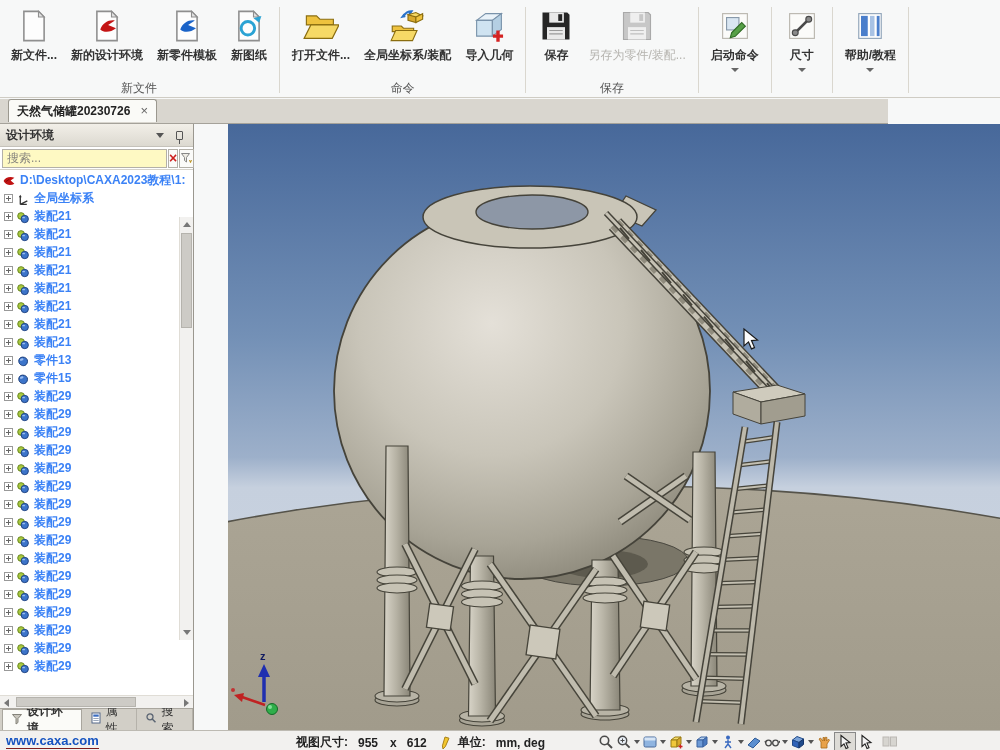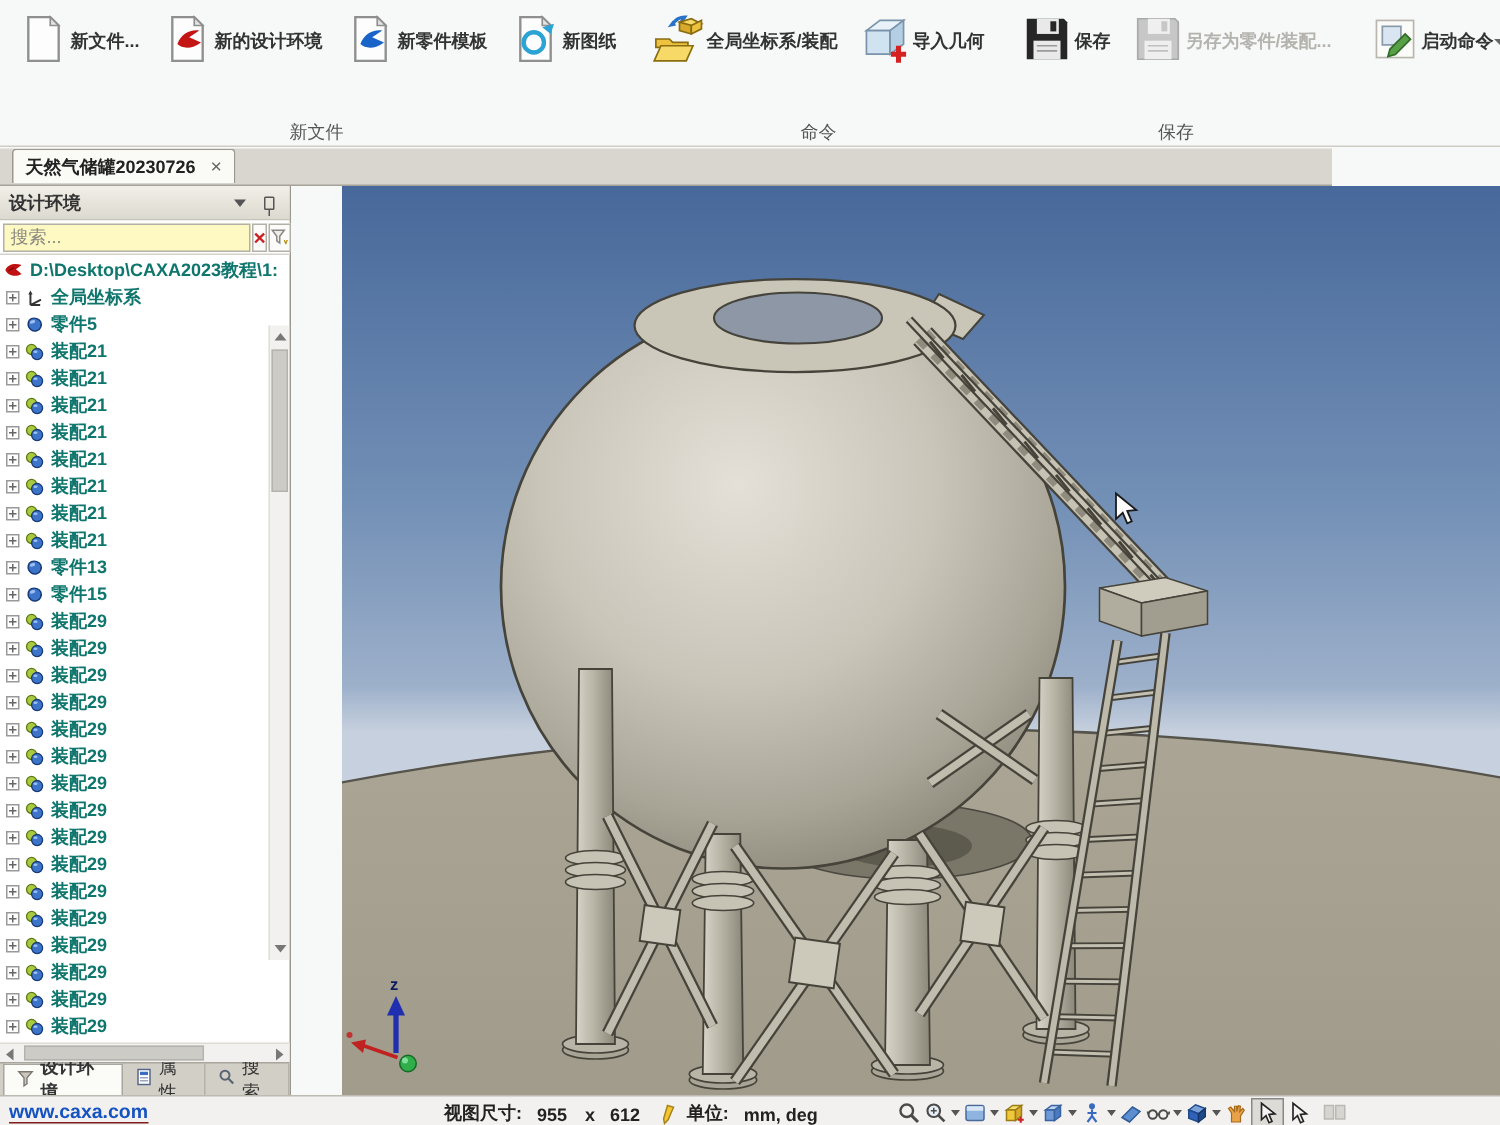--- a/index.html
+++ b/index.html
@@ -4,25 +4,25 @@
 <style>
   * { box-sizing: border-box; margin: 0; padding: 0; }
   html,body { width:1000px; height:750px; overflow:hidden;
     font-family:"Liberation Sans","DejaVu Sans",sans-serif; background:#f7f8f8; }
 
   
   #ribbon { position:absolute; left:0; top:0; width:1000px; height:98px;
     background:#f7f8f8; border-bottom:1px solid #cfccc4; display:flex; align-items:stretch; padding-top:3px; }
   .rgroup { display:flex; flex-direction:column; padding:2px 4px 0 4px; }
   .rbtns { display:flex; flex:1; align-items:flex-start; }
-  .rbtn { display:flex; flex-direction:row; align-items:center; padding:3px 7px 0 7px; cursor:default; }
+  .rbtn { display:flex; flex-direction:column; align-items:center; padding:3px 7px 0 7px; cursor:default; }
   .ricon { width:36px; height:36px; display:block; }
   .ricon svg { width:36px; height:36px; }
   .rlabel { font-size:12px; font-weight:bold; color:#333; white-space:nowrap; margin-top:3px; }
-  .rbtn.disabled .rlabel { color:#b5b3ae; font-weight:bold; }
+  .rbtn.disabled .rlabel { color:#b5b3ae; font-weight:normal; }
   .rglabel { font-size:12px; color:#555; text-align:center; height:18px; line-height:18px; }
   .rdivider { width:1px; background:#dad7cf; margin:4px 1px; }
   .ddarrow { width:0; height:0; border-left:4px solid transparent; border-right:4px solid transparent;
     border-top:4px solid #666; margin:4px auto 0 auto; }
   #top-sliver { position:absolute; left:96px; top:0; width:22px; height:3px; background:#5b9bd5; }
 
   
   #tabrow { position:absolute; left:0; top:99px; width:888px; height:25px;
     background:#d9d6cf; border-bottom:1px solid #a5a29a; display:flex; }
   #doc-tab { margin-left:8px; height:23px; background:#fafaf7; border:1px solid #9b988f; border-bottom:none;
@@ -47,21 +47,21 @@
     align-items:center; justify-content:center; margin-left:1px; cursor:pointer; }
   .sbtn .redx { color:#cc2020; font-weight:bold; font-size:14px; line-height:12px; }
   .sbtn svg { width:13px; height:13px; }
   #tree { flex:1; overflow:hidden; position:relative; padding-top:1px; }
   .trow { height:18px; display:flex; align-items:center; white-space:nowrap; cursor:default; }
   .texp { width:9px; height:9px; border:1px solid #999; margin:0 3px 0 4px; flex:none;
     background:linear-gradient(#666,#666) center/5px 1px no-repeat, linear-gradient(#666,#666) center/1px 5px no-repeat, #fff; }
   .trow.root .texp { visibility:hidden; width:2px; margin:0; }
   .ticon { width:14px; height:13px; flex:none; margin-right:4px; }
   .ticon svg { width:14px; height:13px; }
-  .tlabel { font-size:12px; font-weight:bold; color:#0f766e; }
+  .tlabel { font-size:12px; font-weight:bold; color:#3b82f6; }
   #vscroll { position:absolute; right:0; top:47px; width:14px; bottom:55px; background:#f2f1ef; border-left:1px solid #e0ddd6; }
   .varrow { position:absolute; left:3px; width:0; height:0; border-left:4px solid transparent; border-right:4px solid transparent; }
   .varrow.up { top:5px; border-bottom:5px solid #777; }
   .varrow.down { bottom:5px; border-top:5px solid #777; }
   #vthumb { position:absolute; left:1px; top:16px; width:11px; height:95px; background:#cdcbc6; border:1px solid #b5b3ad; }
   #hscroll { height:13px; background:#f2f1ef; border-top:1px solid #e0ddd6; position:relative; }
   .harrow { position:absolute; top:3px; width:0; height:0; border-top:4px solid transparent; border-bottom:4px solid transparent; }
   .harrow.left { left:4px; border-right:5px solid #777; }
   .harrow.right { right:4px; border-left:5px solid #777; }
   #hthumb { position:absolute; left:16px; top:1px; width:120px; height:10px; background:#cdcbc6; border:1px solid #b5b3ad; }
@@ -132,20 +132,27 @@
           <span class="rlabel">新图纸</span>
         </div>
       </div>
       <div class="rglabel">新文件</div>
     </div>
     <div class="rdivider"></div>
     <div class="rgroup">
       <div class="rbtns">
         <div class="rbtn">
           <span class="ricon"><svg viewBox="0 0 32 32">
+              <path d="M3 7h9l3 3h12v5H3z" fill="#eec23e" stroke="#8a6d10"></path>
+              <path d="M1 27l6-12h25l-6 12z" fill="#f6d966" stroke="#8a6d10"></path>
+            </svg></span>
+          <span class="rlabel">打开文件...</span>
+        </div>
+        <div class="rbtn">
+          <span class="ricon"><svg viewBox="0 0 32 32">
               <path d="M12 8c1-4 5-5 7-5l-2 3" fill="none" stroke="#2a72c8" stroke-width="2"></path>
               <path d="M14 8l-5 1 3-4z" fill="#2a72c8"></path>
               <path d="M16 6l7-2 6 3-7 2z" fill="#f6d966" stroke="#8a6d10"></path>
               <path d="M16 6l7 2v5l-7-2z" fill="#d9a92c" stroke="#8a6d10"></path>
               <path d="M23 8l6-3v5l-6 3z" fill="#eec23e" stroke="#8a6d10"></path>
               <path d="M2 16h8l2 2h9v3H2z" fill="#eec23e" stroke="#8a6d10"></path>
               <path d="M1 29l4-9h19l-4 9z" fill="#f6d966" stroke="#8a6d10"></path>
             </svg></span>
           <span class="rlabel">全局坐标系/装配</span>
         </div>
@@ -272,28 +279,20 @@
             </svg></span>
           <span class="tlabel">D:\Desktop\CAXA2023教程\1:</span>
         </div>
         <div class="trow">
           <span class="texp"></span>
           <span class="ticon"><svg viewBox="0 0 12 12">
               <path d="M3.5 10.5h6M3.5 10.5V3M3.5 10.5L10 7.2" stroke="#333" stroke-width="1.2" fill="none"></path>
               <path d="M2.2 4L3.5 1.5 4.8 4z" fill="#333"></path>
             </svg></span>
           <span class="tlabel">全局坐标系</span>
-        </div>
-        <div class="trow">
-          <span class="texp"></span>
-          <span class="ticon"><svg viewBox="0 0 12 12">
-              <path d="M2.2 4.6C2.6 2.4 5 1.4 7.4 2.2c2.5.8 3.3 3 2.4 5.3-.9 2.4-3.8 3-5.8 1.6C2.2 7.9 1.9 6.2 2.2 4.6z" fill="#3c74c9" stroke="#173a78" stroke-width=".9"></path>
-              <ellipse cx="4.8" cy="4.2" rx="1.7" ry="1" fill="#9dbef0" transform="rotate(-20 4.8 4.2)"></ellipse>
-            </svg></span>
-          <span class="tlabel">零件5</span>
         </div>
         <div class="trow">
           <span class="texp"></span>
           <span class="ticon"><svg viewBox="0 0 12 12">
               <circle cx="4.2" cy="4.6" r="3.1" fill="#a9c93f" stroke="#5c7a14" stroke-width=".8"></circle>
               <circle cx="7.6" cy="7.4" r="3.4" fill="#3c74c9" stroke="#173a78" stroke-width=".8"></circle>
               <ellipse cx="6.6" cy="6" rx="1.3" ry=".8" fill="#9dbef0"></ellipse>
             </svg></span>
           <span class="tlabel">装配21</span>
         </div>

